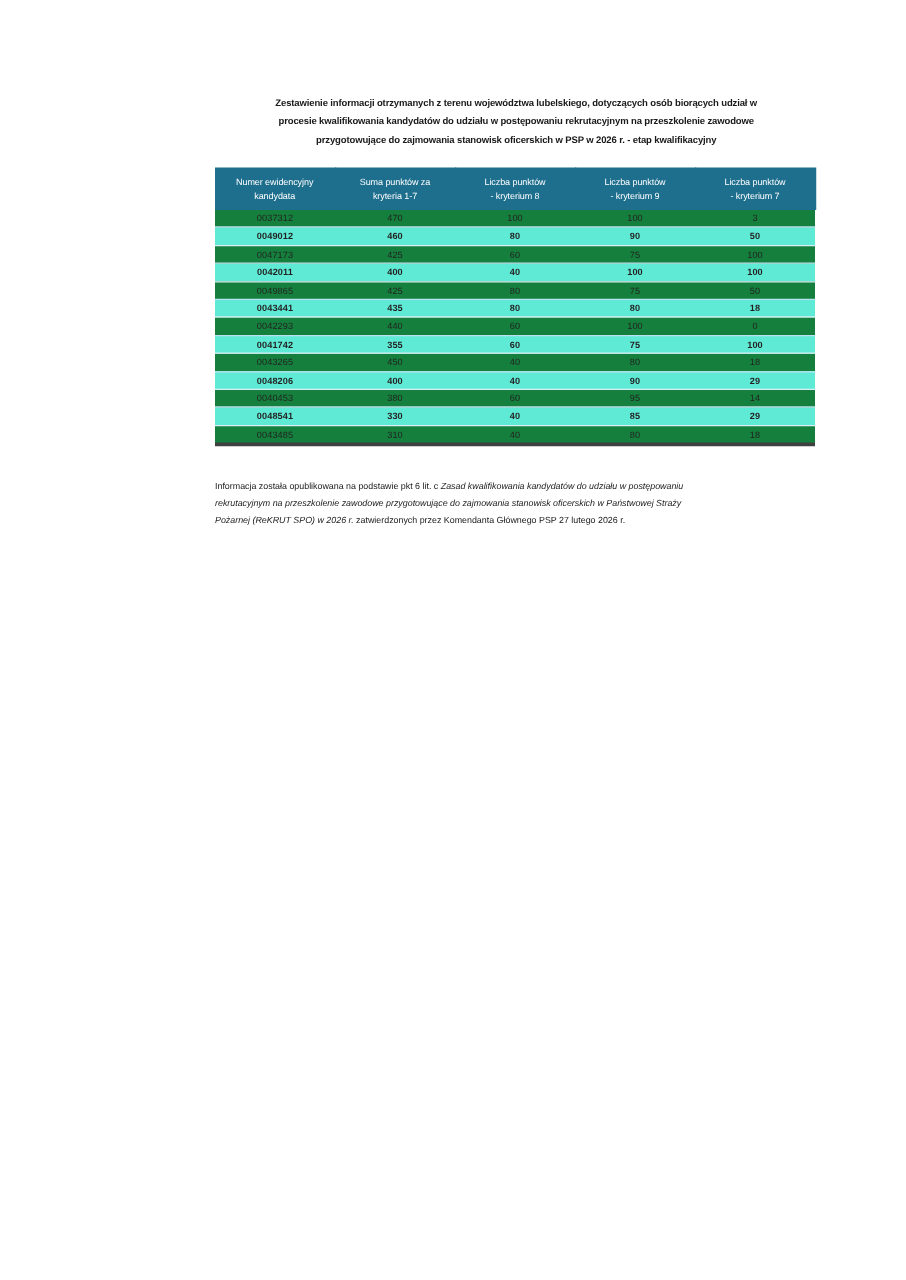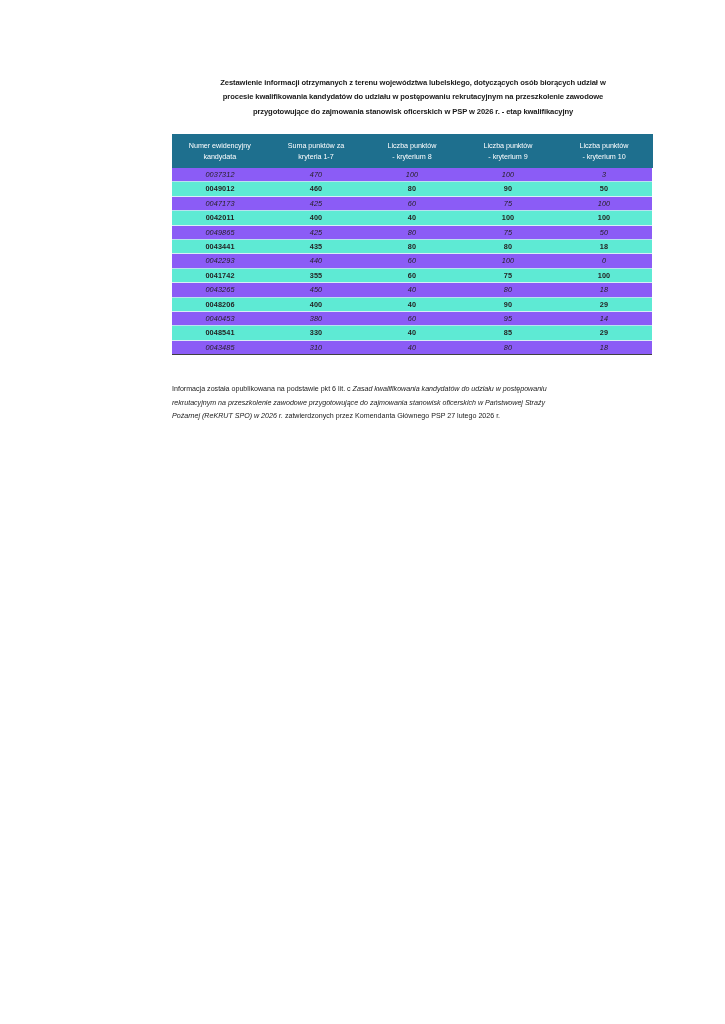--- a/index.html
+++ b/index.html
@@ -71,24 +71,24 @@
   tbody td {
     font-size: 7.3px;
     line-height: 13.4px;
     height: 13.4px;
     text-align: center;
     vertical-align: middle;
     color: #231f20;
     letter-spacing: 0.1px;
     border-bottom: 1px solid #d9eef6;
   }
-  tbody tr.odd td { background: #8b5cf6; font-style: italic; }
+  tbody tr.odd td { background: #15803d; }
   tbody tr.even td { background: #5eead4; font-weight: bold; }
   tbody tr.odd td { border-bottom: 1px solid #b9e1f0; }
-  tbody tr:last-child td { border-bottom: 1px solid #404040; }
+  tbody tr:last-child td { border-bottom: 3px solid #404040; }
 
   .col-1 { width: 96px; }
   .col-2 { width: 96px; }
   .col-3 { width: 96px; }
   .col-4 { width: 96px; }
   .col-5 { width: 96px; }
 
   
   .footnote {
     position: absolute;
@@ -135,21 +135,21 @@
         <th>
           <span class="hl">Liczba punktów</span>
           <span class="hl">- kryterium 8</span>
         </th>
         <th>
           <span class="hl">Liczba punktów</span>
           <span class="hl">- kryterium 9</span>
         </th>
         <th>
           <span class="hl">Liczba punktów</span>
-          <span class="hl">- kryterium 10</span>
+          <span class="hl">- kryterium 7</span>
         </th>
       </tr>
     </thead>
     <tbody id="table-body">
         <tr class="odd">
           <td>0037312</td>
           <td>470</td>
           <td>100</td>
           <td>100</td>
           <td>3</td>

